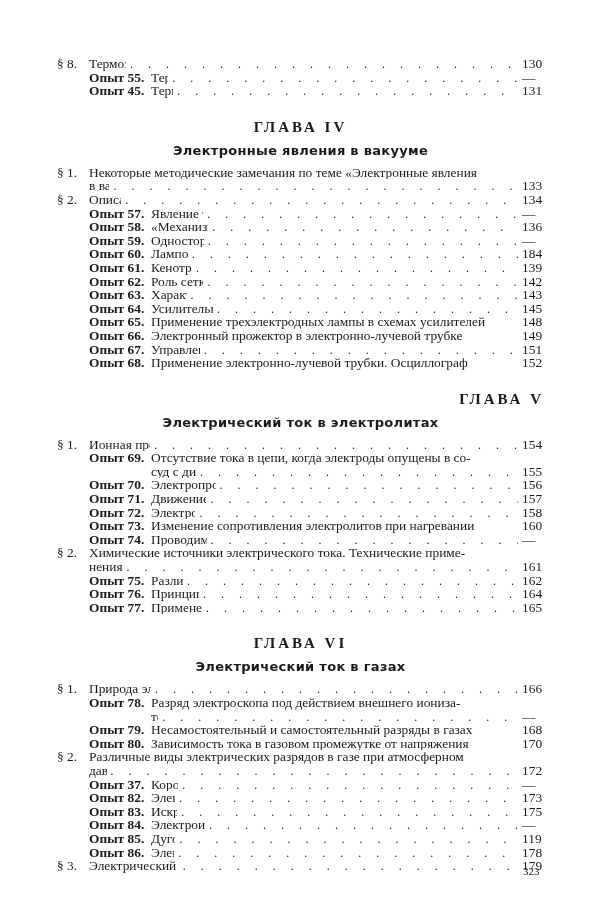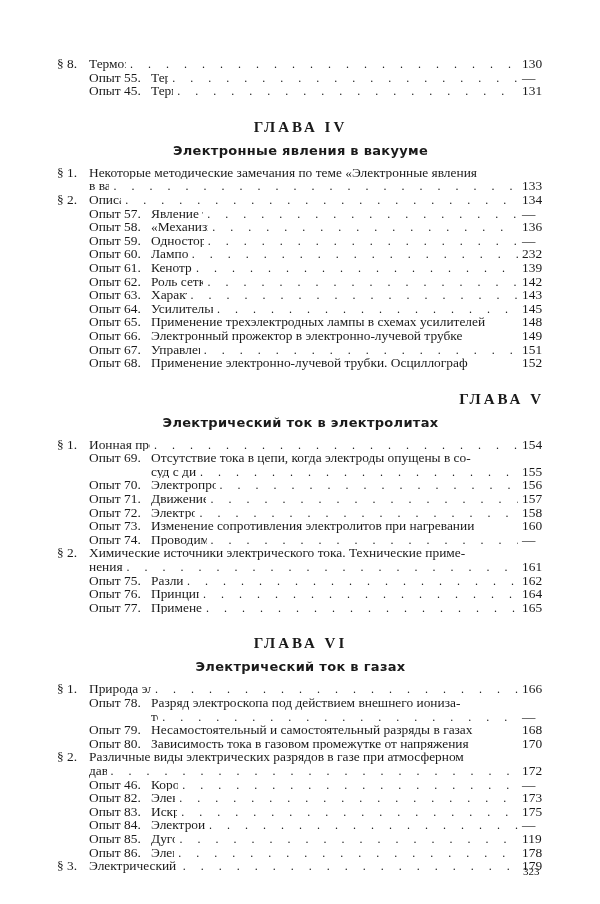--- a/index.html
+++ b/index.html
@@ -18,21 +18,21 @@
   .txt { flex: 0 1 auto; overflow: hidden; }
   .dots {
     flex: 1 1 auto; overflow: hidden; min-width: 8px;
     margin: 0 4px;
     letter-spacing: 6px; color: #1a1a1a; font-size: 12px;
   }
   .dots::before { content: ". . . . . . . . . . . . . . . . . . . . . . . . . . . . . . . . . . . . . . . . . . . . . . . . . . . . . . . . . . . . . . . . . . . . ."; }
   .pg { flex: 0 0 auto; min-width: 22px; }
   .sec .num { width: 32px; }
   .exp { padding-left: 32px; }
-  .exp .num { width: 62px; }
+  .exp .num { width: 62px; font-weight: bold; }
   .cont { padding-left: 32px; }
   .cont2 { padding-left: 94px; }
   .chap {
     text-align: center; font-size: 15px; letter-spacing: 3px; font-weight: bold;
     height: 14px; line-height: 14px; margin: 6px 0 0 0;
   }
   .chaptitle {
     text-align: center; font-size: 13px; font-weight: bold;
     font-family: "DejaVu Sans", "Liberation Sans", sans-serif;
     letter-spacing: 0.3px;
@@ -96,21 +96,21 @@
     <div class="row exp">
       <span class="num">Опыт 59.</span>
       <span class="txt">Односторонняя проводимость диода</span>
       <span class="dots"></span>
       <span class="pg">—</span>
     </div>
     <div class="row exp">
       <span class="num">Опыт 60.</span>
       <span class="txt">Ламповый выпрямитель</span>
       <span class="dots"></span>
-      <span class="pg">232</span>
+      <span class="pg">184</span>
     </div>
     <div class="row exp">
       <span class="num">Опыт 61.</span>
       <span class="txt">Кенотронный выпрямитель</span>
       <span class="dots"></span>
       <span class="pg">139</span>
     </div>
     <div class="row exp">
       <span class="num">Опыт 62.</span>
       <span class="txt">Роль сетки в трехэлектродной лампе</span>
@@ -259,21 +259,21 @@
     <div class="row sec">
       <span class="num">§ 2.</span>
       <span class="txt">Различные виды электрических разрядов в газе при атмосферном</span>
     </div>
     <div class="row cont">
       <span class="txt">давлении</span>
       <span class="dots"></span>
       <span class="pg">172</span>
     </div>
     <div class="row exp">
-      <span class="num">Опыт 46.</span>
+      <span class="num">Опыт 37.</span>
       <span class="txt">Коронный разряд</span>
       <span class="dots"></span>
       <span class="pg">—</span>
     </div>
     <div class="row exp">
       <span class="num">Опыт 82.</span>
       <span class="txt">Электрофильтр</span>
       <span class="dots"></span>
       <span class="pg">173</span>
     </div>

